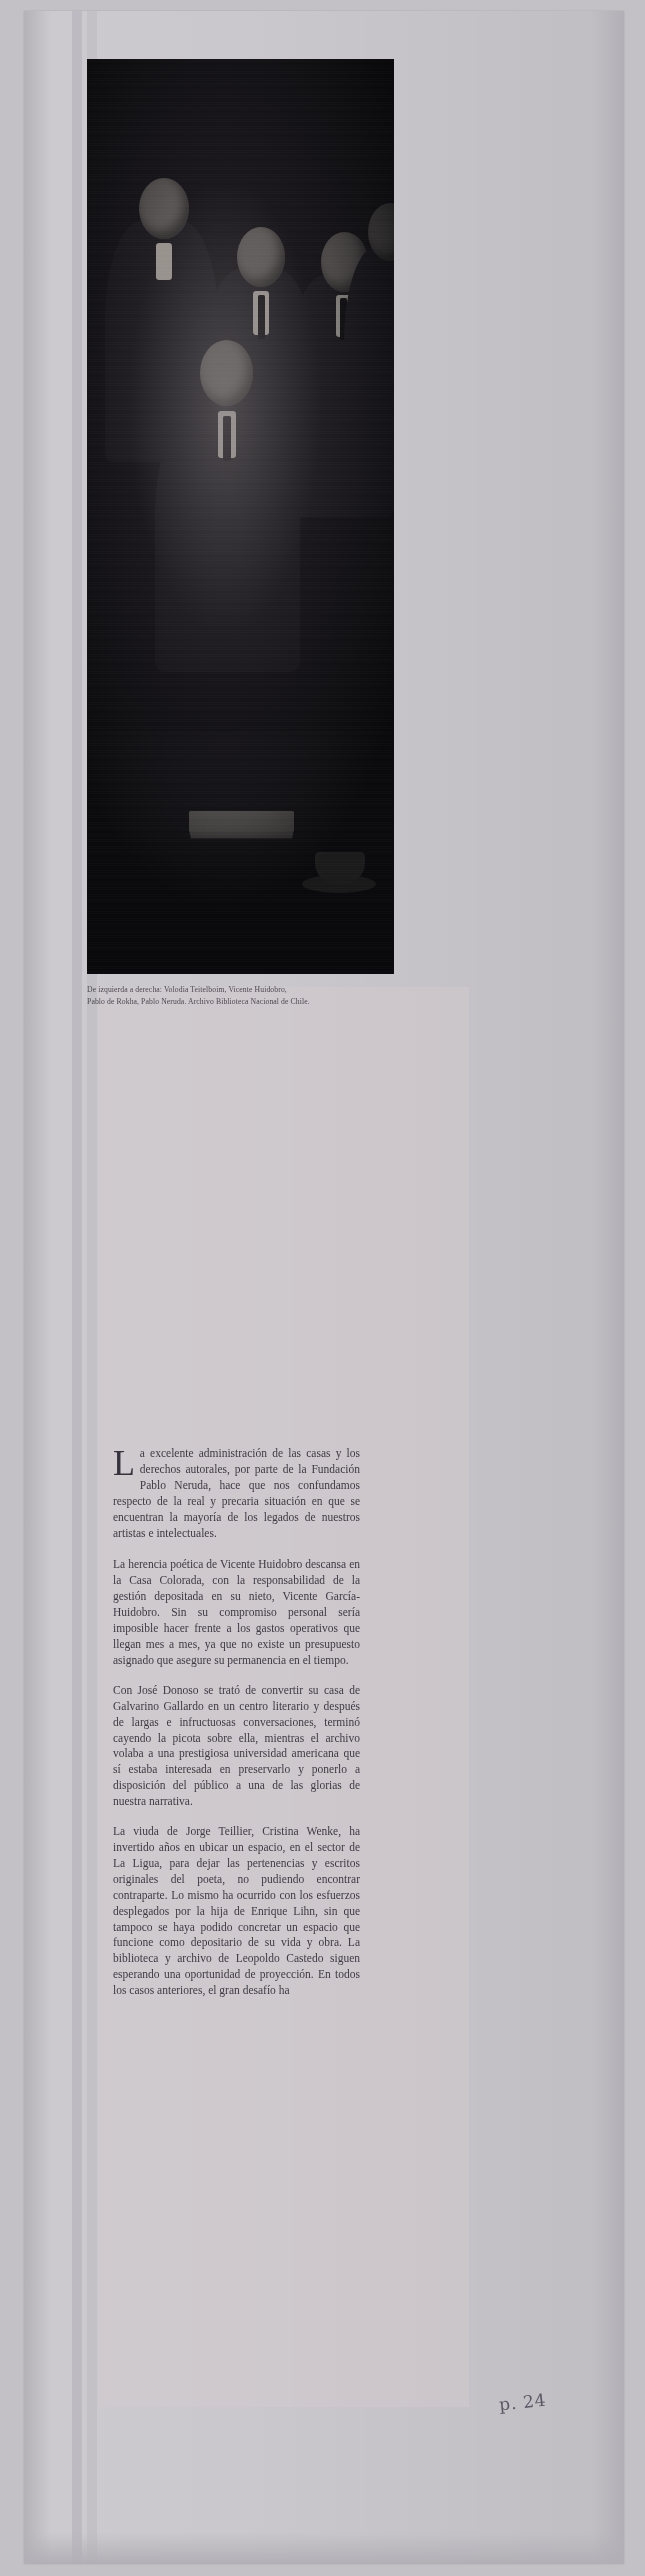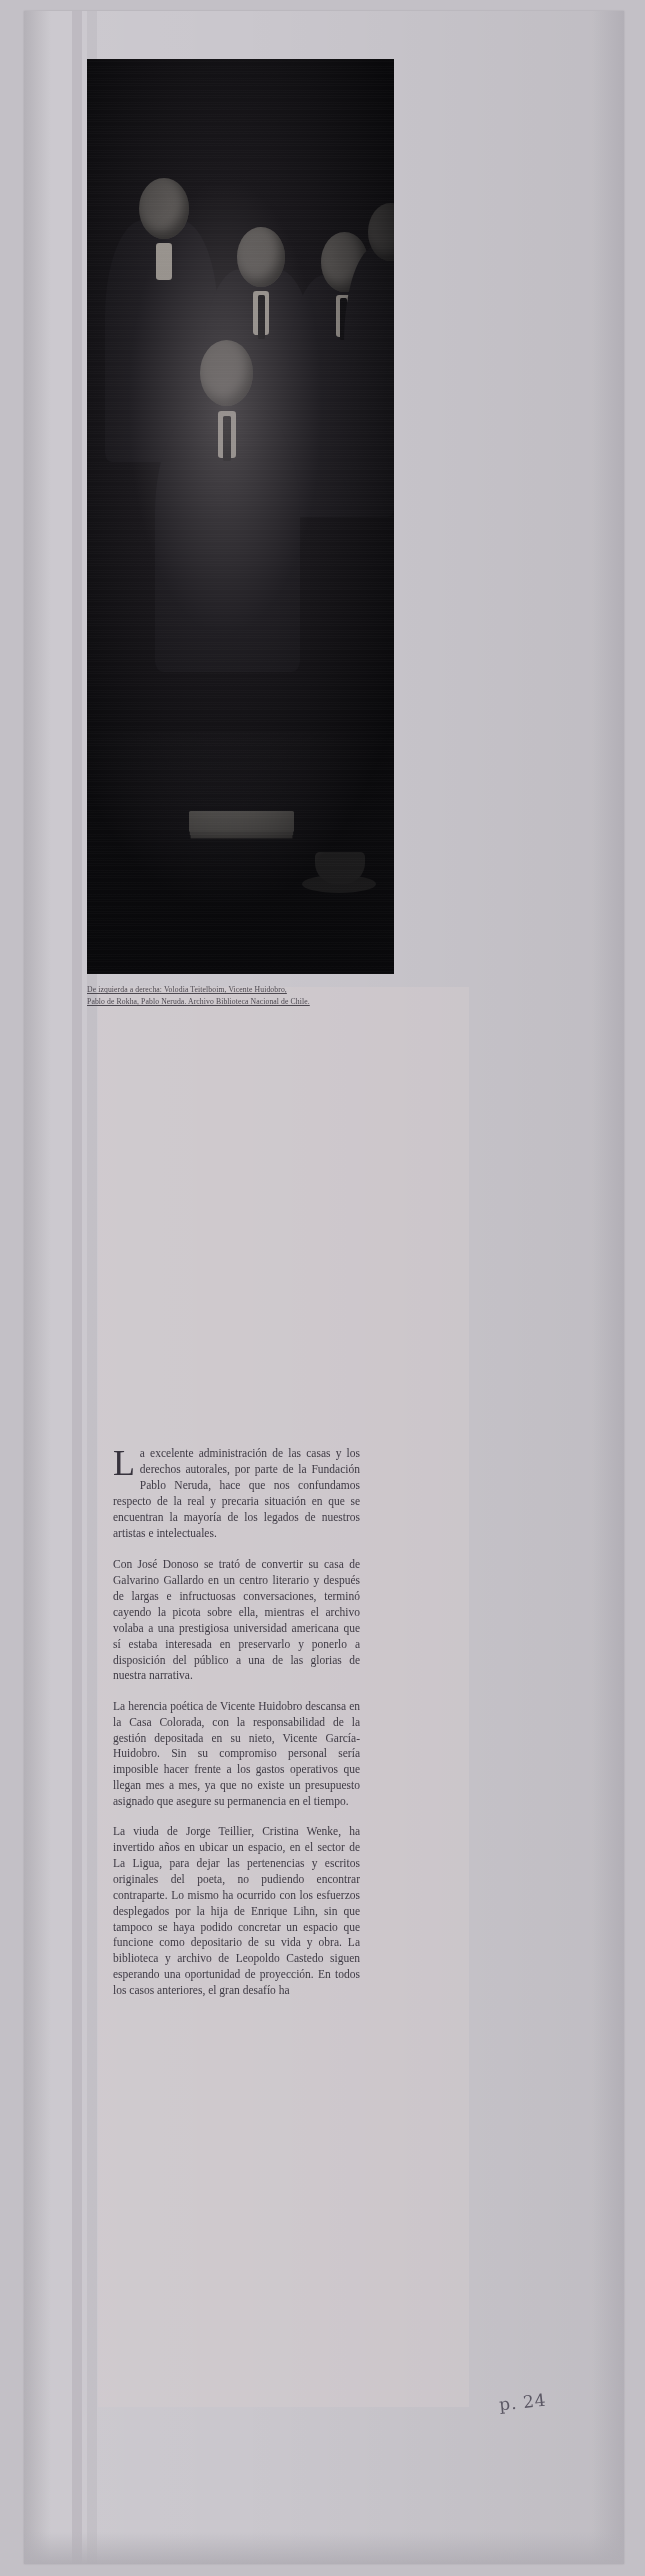--- a/index.html
+++ b/index.html
@@ -149,21 +149,21 @@
     position: absolute;
     left: 63px;
     top: 973px;
     width: 315px;
     font-size: 7.7px;
     line-height: 1.55;
     color: #4c4850;
     letter-spacing: 0.1px;
     filter: blur(0.2px);
   }
-  .caption div { white-space: nowrap; overflow: hidden; text-decoration: underline; }
+  .caption div { white-space: nowrap; overflow: hidden; }
 
   
   .column {
     position: absolute;
     left: 89px;
     top: 1435px;
     width: 247px;
     color: #3e3a44;
     font-size: 11.5px;
     line-height: 1.38;
@@ -263,24 +263,24 @@
     <div class="caption">
       <div>De izquierda a derecha: Volodia Teitelboim, Vicente Huidobro,</div>
       <div>Pablo de Rokha, Pablo Neruda. Archivo Biblioteca Nacional de Chile.</div>
     </div>
 
     <div class="column">
       <p class="first">
         <span class="dropcap">L</span><span>a excelente administración de las casas y los derechos autorales, por parte de la Fundación Pablo Neruda, hace que nos confundamos respecto de la real y precaria situación en que se encuentran la mayoría de los legados de nuestros artistas e intelectuales.</span>
       </p>
       <p>
+        <span>La herencia poética de Vicente Huidobro descansa en la Casa Colorada, con la responsabilidad de la gestión depositada en su nieto, Vicente García-Huidobro. Sin su compromiso personal sería imposible hacer frente a los gastos operativos que llegan mes a mes, ya que no existe un presupuesto asignado que asegure su permanencia en el tiempo.</span>
+      </p>
+      <p>
         <span>Con José Donoso se trató de convertir su casa de Galvarino Gallardo en un centro literario y después de largas e infructuosas conversaciones, terminó cayendo la picota sobre ella, mientras el archivo volaba a una prestigiosa universidad americana que sí estaba interesada en preservarlo y ponerlo a disposición del público a una de las glorias de nuestra narrativa.</span>
-      </p>
-      <p>
-        <span>La herencia poética de Vicente Huidobro descansa en la Casa Colorada, con la responsabilidad de la gestión depositada en su nieto, Vicente García-Huidobro. Sin su compromiso personal sería imposible hacer frente a los gastos operativos que llegan mes a mes, ya que no existe un presupuesto asignado que asegure su permanencia en el tiempo.</span>
       </p>
       <p>
         <span>La viuda de Jorge Teillier, Cristina Wenke, ha invertido años en ubicar un espacio, en el sector de La Ligua, para dejar las pertenencias y escritos originales del poeta, no pudiendo encontrar contraparte. Lo mismo ha ocurrido con los esfuerzos desplegados por la hija de Enrique Lihn, sin que tampoco se haya podido concretar un espacio que funcione como depositario de su vida y obra. La biblioteca y archivo de Leopoldo Castedo siguen esperando una oportunidad de proyección. En todos los casos anteriores, el gran desafío ha</span>
       </p>
     </div>
 
     <div class="page-number">p. 24</div>
 
     <div class="edge-left"></div>
     <div class="edge-right"></div>

